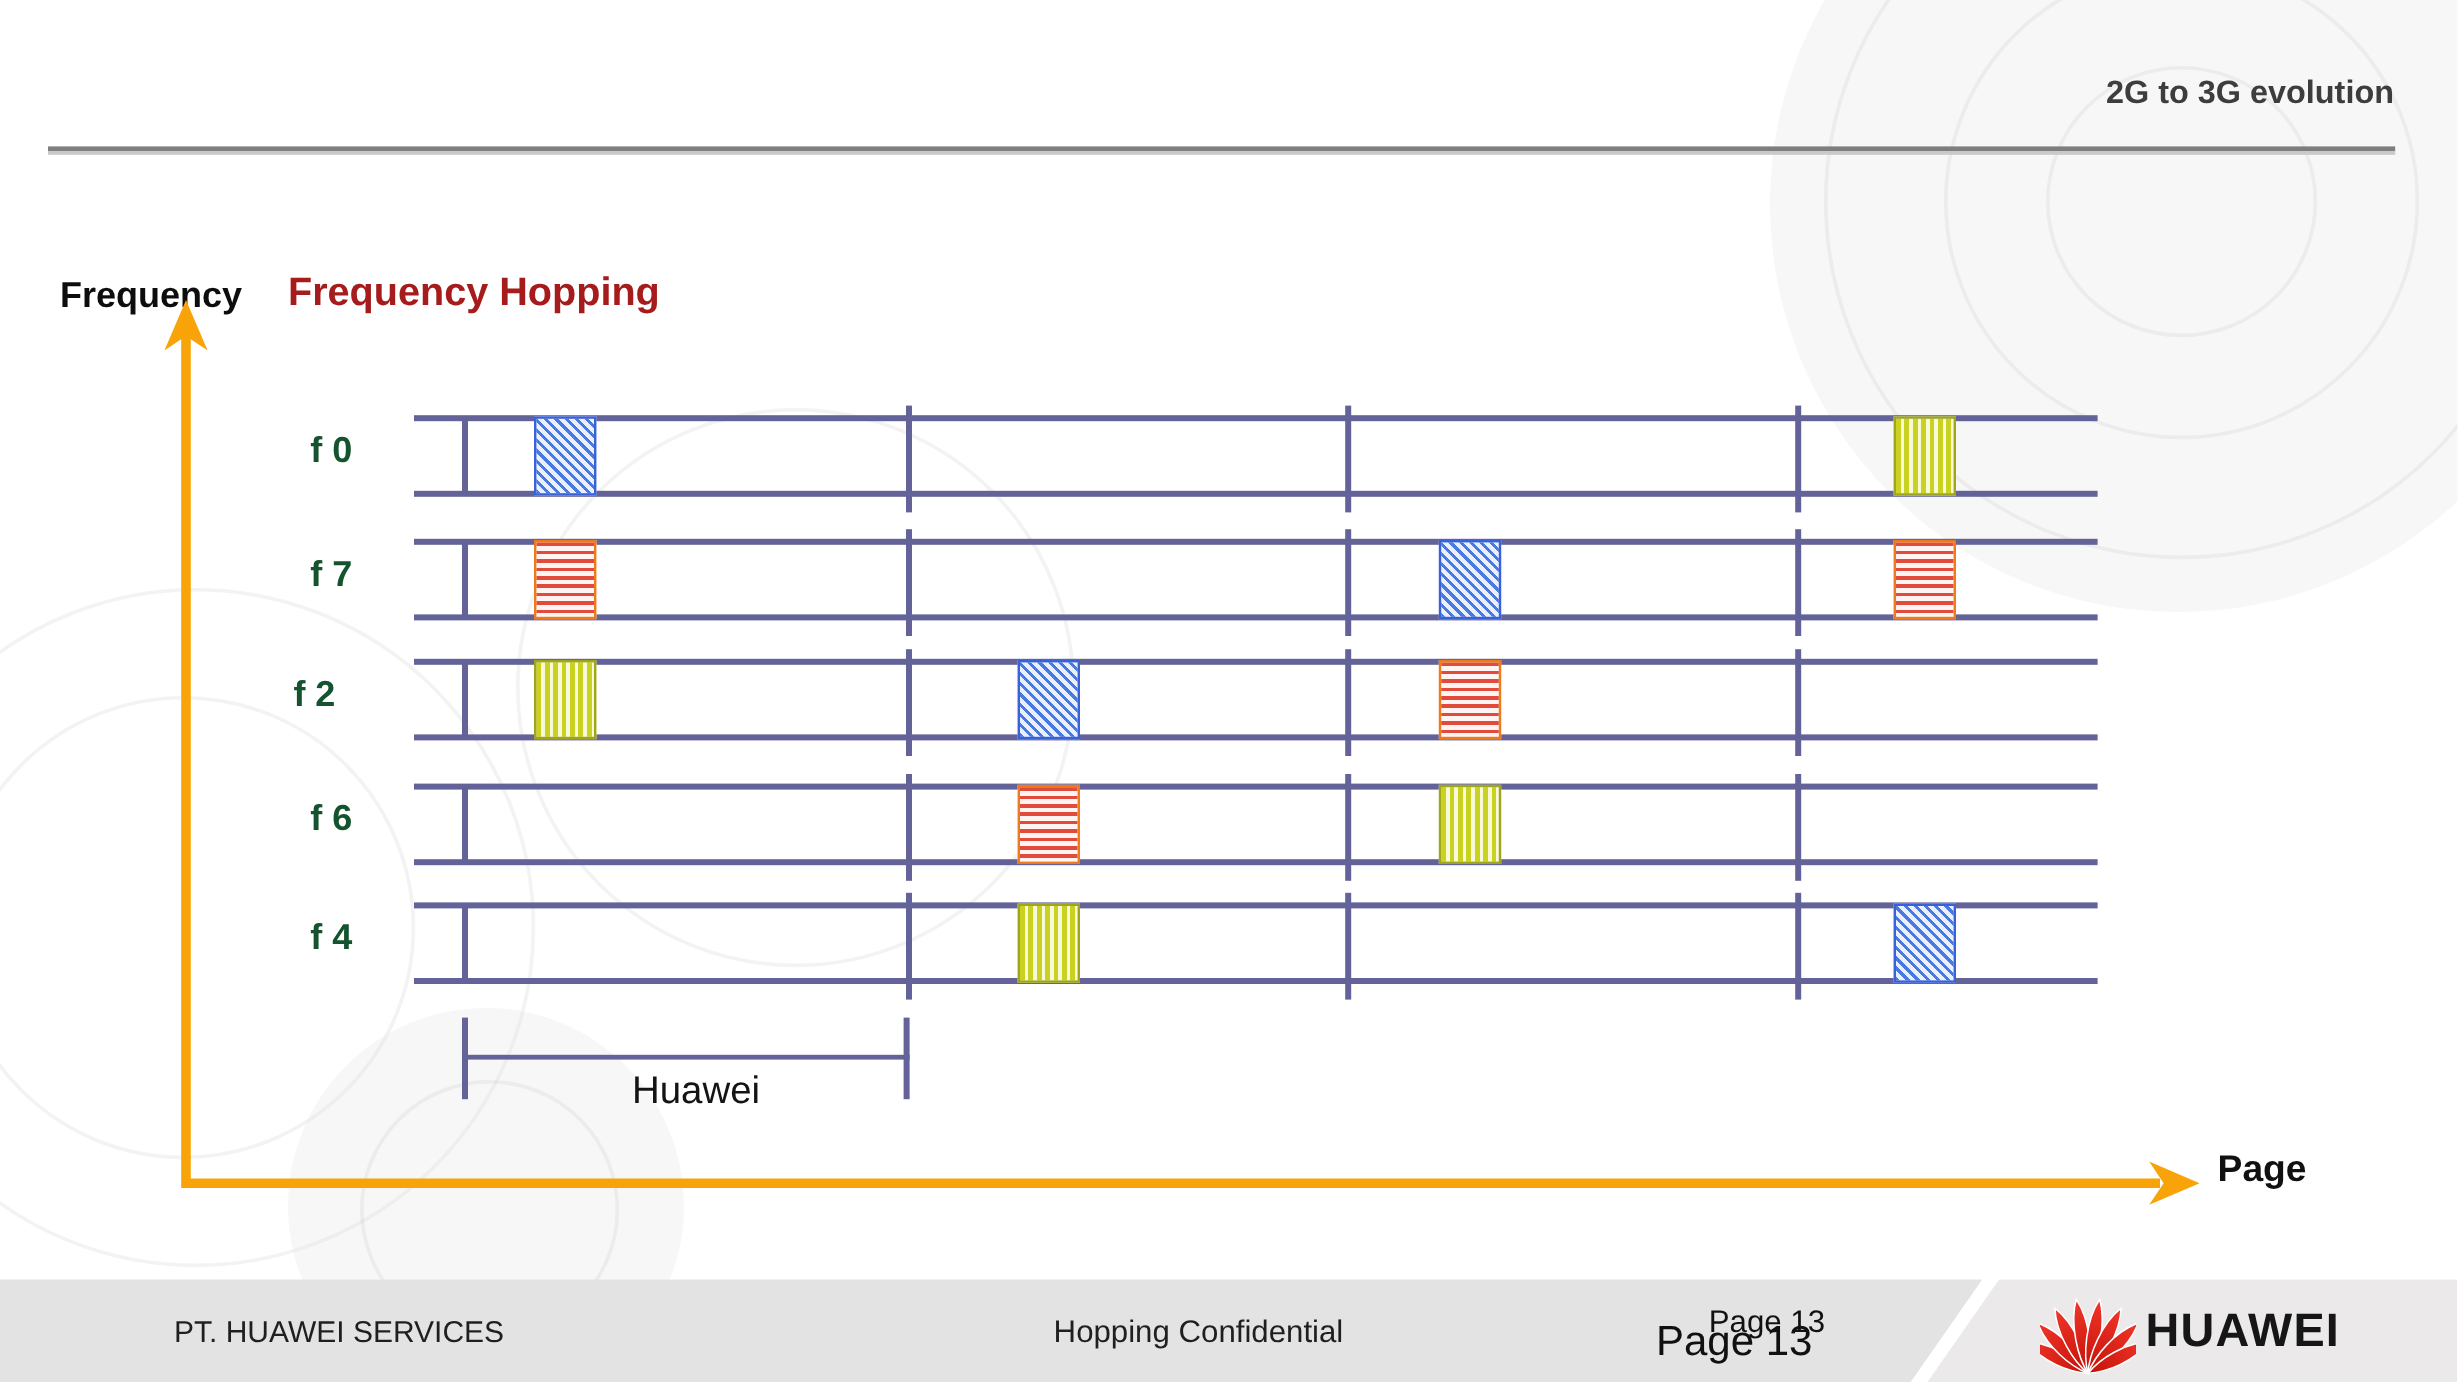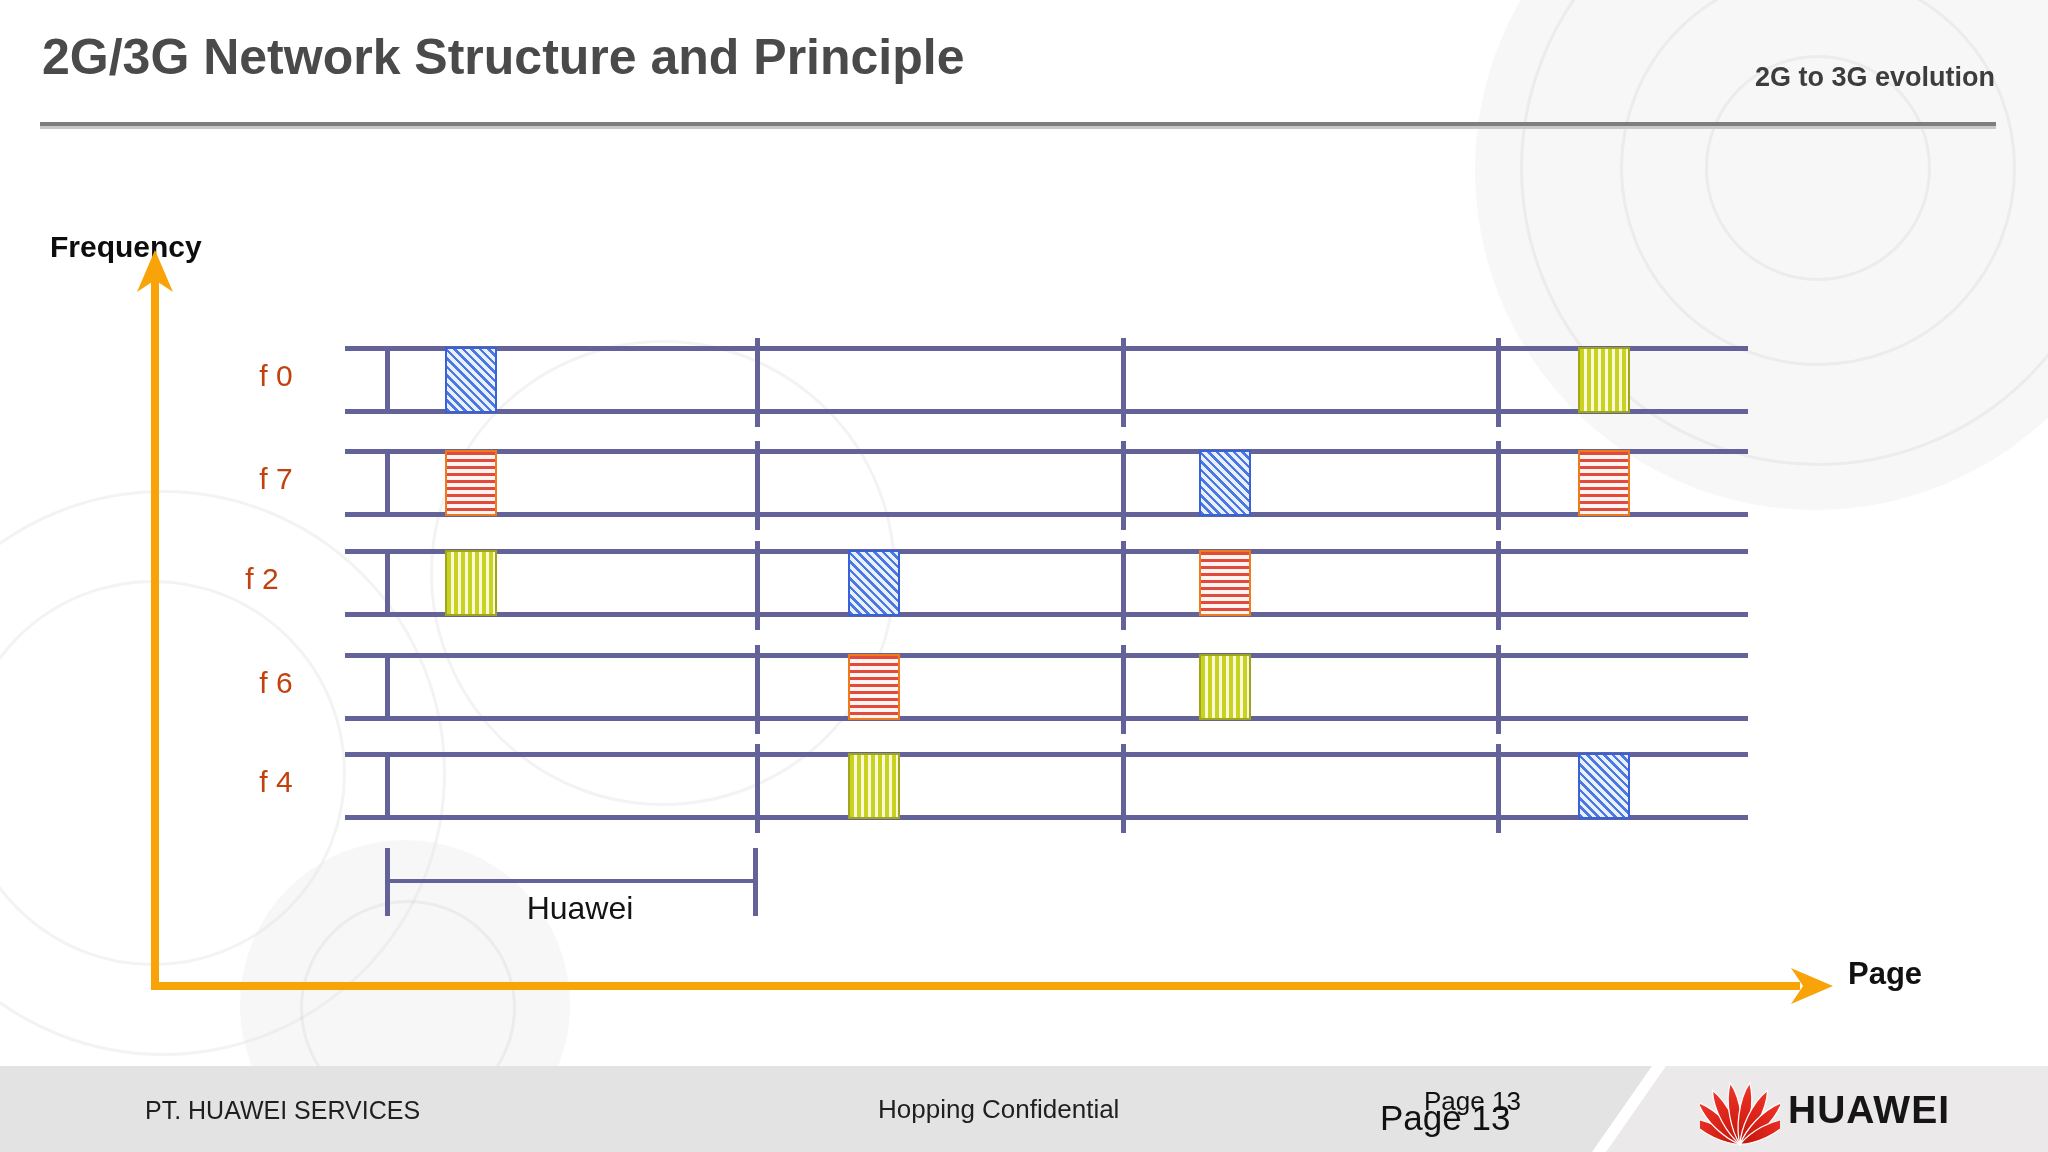--- a/index.html
+++ b/index.html
@@ -15,21 +15,21 @@
         background:linear-gradient(to bottom,#7e7e7e 0 4px,#c9c9c9 4px 7px);}
   
   .freq-label{position:absolute;left:50px;top:230px;font-size:30px;font-weight:bold;color:#0d0d0d;}
   .hop-heading{position:absolute;left:240px;top:224px;font-size:33px;font-weight:bold;color:#a61b1b;}
   .time-label{position:absolute;left:1848px;top:956px;font-size:31px;font-weight:bold;color:#111;}
   .frame-label{position:absolute;left:480px;top:890px;width:200px;text-align:center;
                font-size:32px;color:#141414;}
   
   .hline{position:absolute;height:5px;background:#63639a;}
   .vtick{position:absolute;width:5px;background:#63639a;}
-  .flabel{position:absolute;width:84px;text-align:center;font-weight:normal;font-size:30px;color:#c2410c;}
+  .flabel{position:absolute;width:84px;text-align:center;font-weight:bold;font-size:30px;color:#14532d;}
   .sq{position:absolute;width:52px;height:66px;border:2px solid;box-sizing:border-box;}
   .sq.blue{border-color:#3a62d8;background-color:#e9effc;
     background-image:repeating-linear-gradient(45deg,#4a79e0 0,#4a79e0 2.5px,rgba(255,255,255,0) 2.5px,rgba(255,255,255,0) 6px);}
   .sq.red{border-color:#ee7a1e;background-color:#fff4f2;
     background-image:repeating-linear-gradient(to bottom,#e14b3c 0,#e14b3c 3px,rgba(255,255,255,0) 3px,rgba(255,255,255,0) 7px);}
   .sq.yellow{border-color:#9fa61c;background-color:#f7f9d9;
     background-image:repeating-linear-gradient(to right,#c9d121 0,#c9d121 4px,rgba(255,255,255,0) 4px,rgba(255,255,255,0) 7px);}
   
   .bracket-v{position:absolute;width:5px;height:68px;background:#63639a;top:848px;}
   .bracket-h{position:absolute;height:4px;background:#63639a;top:879px;left:385px;width:373px;}
@@ -55,25 +55,25 @@
   <div class="ring fill" style="left:1475px;top:-170px;width:680px;height:680px;"></div>
   <div class="ring" style="left:1520px;top:-130px;width:590px;height:590px;"></div>
   <div class="ring" style="left:1620px;top:-30px;width:390px;height:390px;"></div>
   <div class="ring" style="left:1705px;top:55px;width:220px;height:220px;"></div>
   <div class="ring" style="left:-120px;top:490px;width:560px;height:560px;"></div>
   <div class="ring" style="left:-40px;top:580px;width:380px;height:380px;"></div>
   <div class="ring fill" style="left:240px;top:840px;width:330px;height:330px;"></div>
   <div class="ring" style="left:300px;top:900px;width:210px;height:210px;"></div>
   <div class="ring" style="left:430px;top:340px;width:460px;height:460px;"></div>
 
-  <div class="title">2G/3G Network Structure and Principle</div>
   <div class="corner-note">2G to 3G evolution</div>
   <div class="rule"></div>
 
   <div class="freq-label">Frequency</div>
+  <div class="hop-heading">Frequency Hopping</div>
   <div class="time-label">Page</div>
 
   <svg class="axes" width="2048" height="1152" viewBox="0 0 2048 1152">
     <polyline points="155,278 155,986 1800,986" fill="none" stroke="#F8A408" stroke-width="8"></polyline>
     <path d="M155,250 L137,292 L155,280 L173,292 Z" fill="#F8A408"></path>
     <path d="M1833,986 L1791,968 L1803,986 L1791,1004 Z" fill="#F8A408"></path>
   </svg>
 
   <div id="diagram">
       <div class="hline" style="left: 345px; top: 346px; width: 1403px;"></div>

